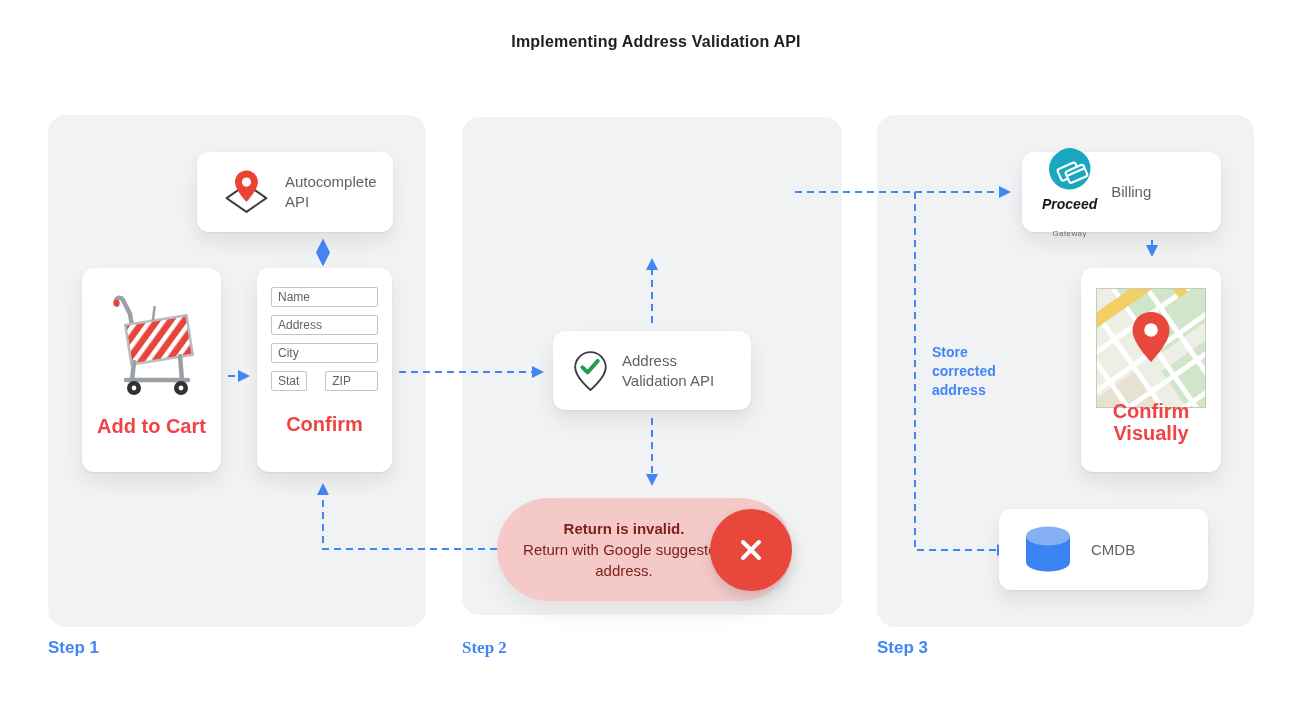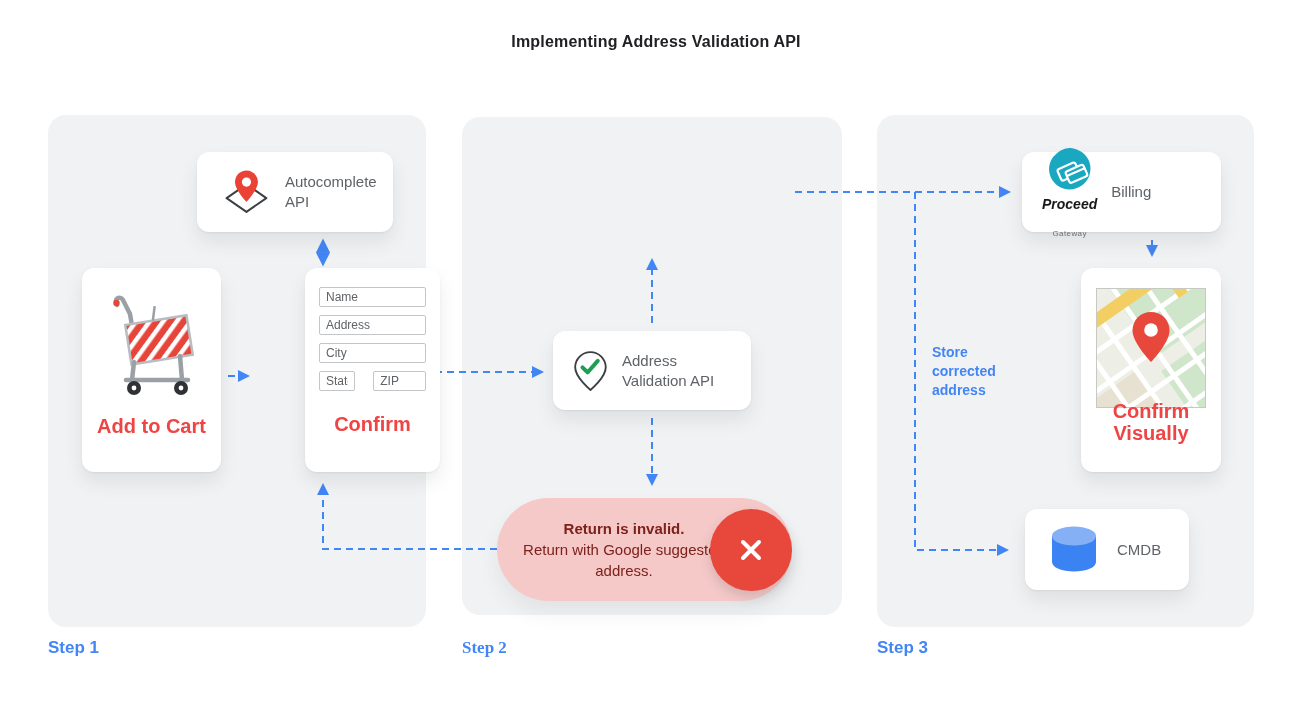--- a/index.html
+++ b/index.html
@@ -23,21 +23,21 @@
     box-shadow:0 10px 18px rgba(60,64,67,.10),0 1px 2px rgba(60,64,67,.08);}
   .hcard{display:flex;align-items:center;gap:14px;padding:0 14px 0 20px;}
   .card-label{font-size:15px;color:var(--card_text);line-height:20px;}
   .big-label{font-size:20px;font-weight:700;color:#ef4444;text-align:center;}
 
   
   #autocomplete-card{left:197px;top:152px;width:196px;height:80px;padding-left:25px;}
   #addcart-card{left:82px;top:268px;width:139px;height:204px;}
   #addcart-card .big-label{position:absolute;left:0;bottom:34px;width:100%;}
   #addcart-card svg{position:absolute;left:18px;top:24px;}
-  #checkout-card{left:257px;top:268px;width:135px;height:204px;padding:19px 14px 8px 14px;margin-left:48px;}
+  #checkout-card{left:257px;top:268px;width:135px;height:204px;padding:19px 14px 8px 14px;}
   #checkout-card .big-label{position:absolute;left:0;bottom:36px;width:100%;}
   .field{display:block;width:100%;height:20px;margin-bottom:8px;border:1px solid #c2c6c9;
     border-radius:2px;background:#fff;font-family:"Liberation Sans",sans-serif;
     font-size:12px;color:var(--card_text);padding:0 6px;}
   .field::placeholder{color:var(--card_text);opacity:1;}
   .field-row{display:flex;gap:18px;}
   .field-row .field.state{width:40%;}
   .field-row .field.zip{width:60%;}
 
   
@@ -56,21 +56,21 @@
   #validation-card{left:553px;top:331px;width:198px;height:79px;}
 
   
   #billing-card{left:1022px;top:152px;width:199px;height:80px;}
   .pg-logo{display:flex;flex-direction:column;align-items:center;line-height:1;}
   .pg-title{font-size:14px;font-weight:700;font-style:italic;color:#17181a;margin-top:1px;}
   .pg-sub{font-size:8px;color:#6a6f73;letter-spacing:.4px;margin-top:19px;}
   #confirm-card{left:1081px;top:268px;width:140px;height:204px;}
   #confirm-card svg{position:absolute;left:15px;top:20px;}
   #confirm-card .big-label{position:absolute;left:0;bottom:28px;width:100%;line-height:22px;}
-  #cmdb-card{left:1025px;top:509px;width:164px;height:81px;}
+  #cmdb-card{left:999px;top:509px;width:209px;height:81px;}
   .store-note{position:absolute;left:932px;top:343px;width:90px;font-size:14px;
     font-weight:700;color:var(--accent_blue);line-height:19px;}
 
   
   #arrows{position:absolute;left:0;top:0;pointer-events:none;}
   .arrow{stroke:var(--accent_blue);stroke-width:2;fill:none;stroke-dasharray:7 5;}
   .arrow.solid{stroke-dasharray:none;stroke-width:2.4;}
   .ah-fill{fill:var(--accent_blue);}
 </style>
 </head>

